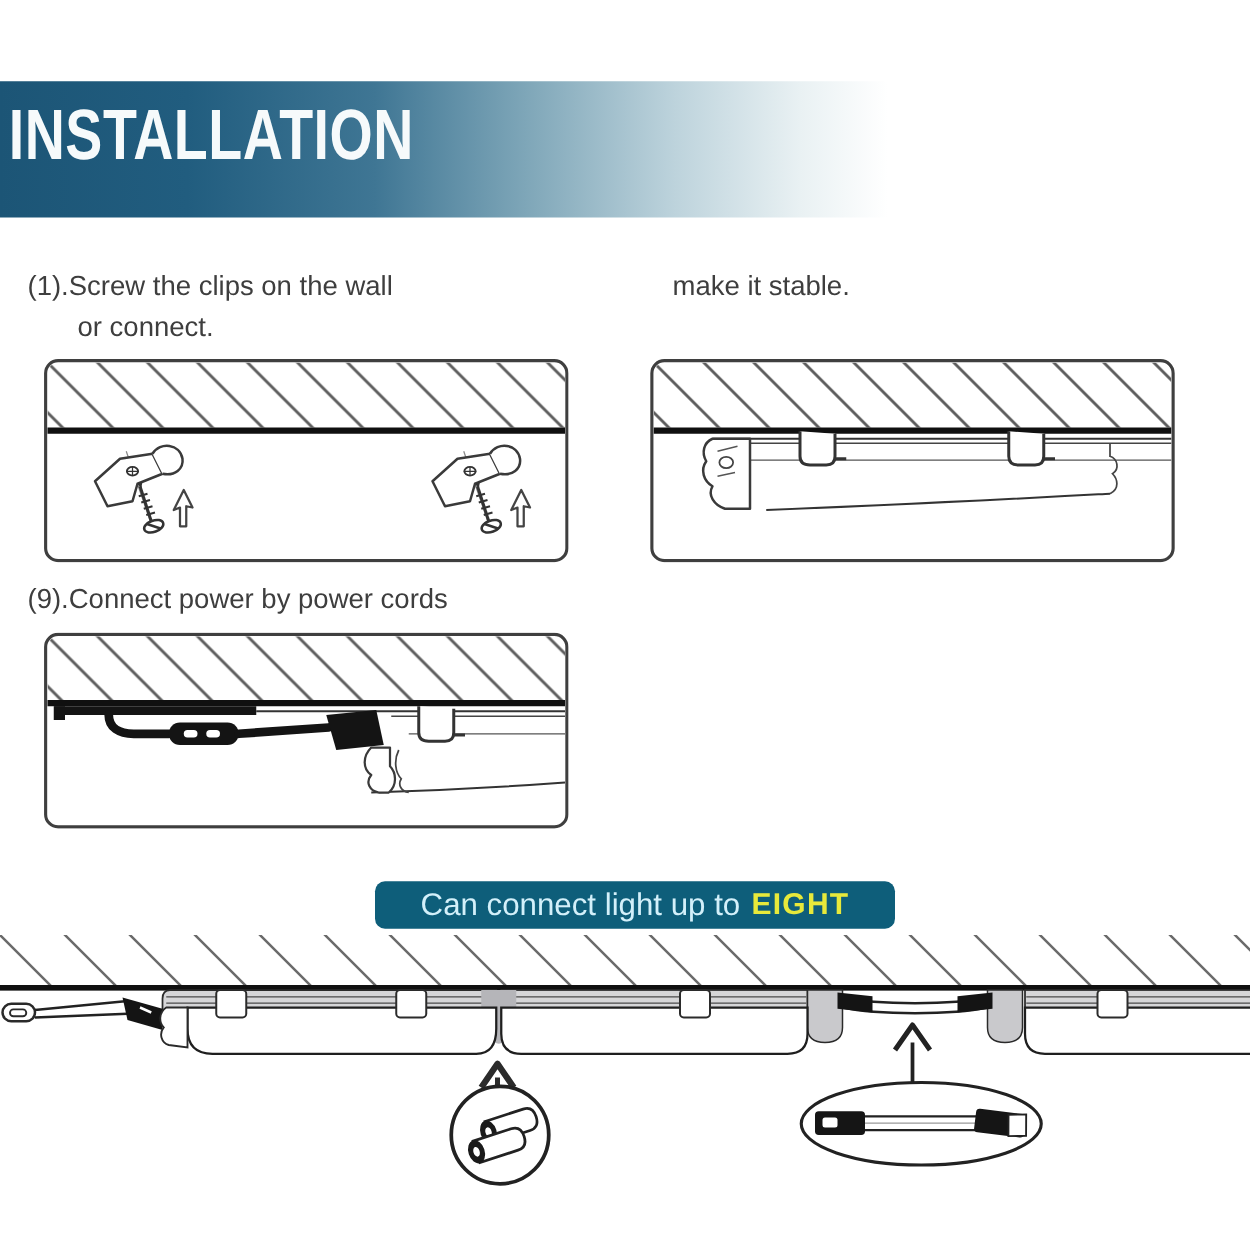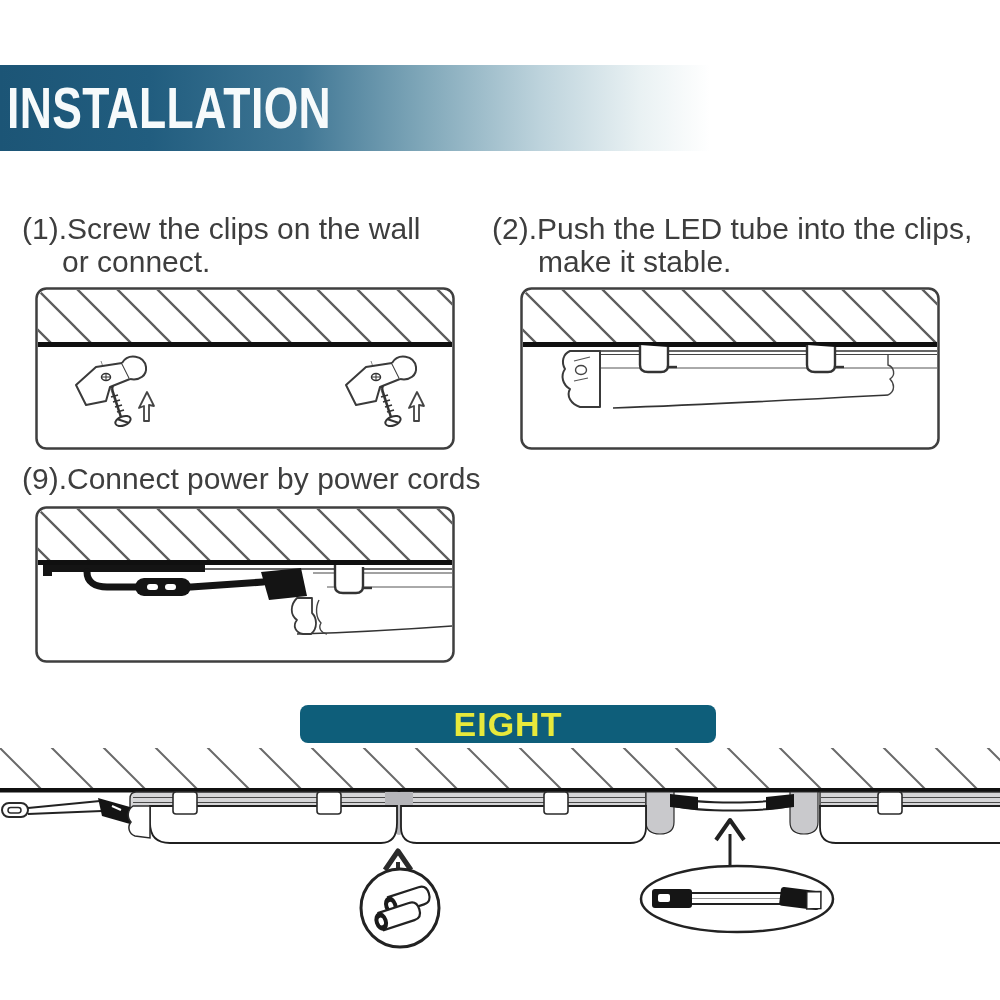--- a/index.html
+++ b/index.html
@@ -1,51 +1,50 @@
 <!DOCTYPE html>
 <html><head>
 <meta charset="utf-8">
 <style>
   html,body{margin:0;padding:0;background:#ffffff;}
   body{width:1000px;height:1000px;position:relative;overflow:hidden;
        font-family:"Liberation Sans", sans-serif;}
   .abs{position:absolute;}
   
-  #header{top:65px;left:0;width:1000px;height:86px;
+  #header{top:65px;left:0;width:1000px;height:109px;
     background:linear-gradient(90deg,#1c5576 0%,#215d7f 15%,#3f7694 30%,
                #7ea6b8 42%,#bdd3dc 54%,#e9f1f3 64%,#ffffff 71%,#ffffff 100%);}
   #header .title{color:#f6fafb;font-size:57px;font-weight:700;line-height:86px;
     padding-left:9px;letter-spacing:.5px;transform:scaleX(.78);
     transform-origin:left center;white-space:nowrap;}
   
-  .step-head{color:#3e3e3e;font-size:30px;line-height:33px;white-space:nowrap;}
+  .step-head{color:#3e3e3e;font-size:22px;line-height:33px;white-space:nowrap;}
   .step-head .l2{display:block;}
   #s1h .l2{margin-left:40px;}
   #s2h .l2{margin-left:46px;}
   
   #banner{top:705px;left:300px;width:416px;height:38px;background:#0e5e7a;
     border-radius:8px;display:flex;align-items:center;justify-content:center;
     gap:9px;}
   #banner .btxt{color:#d3f0fa;font-size:25px;}
-  #banner .bhl{color:#e7e93b;font-size:34px;font-weight:700;letter-spacing:1px;}
+  #banner .bhl{color:#e7e93b;font-size:24px;font-weight:700;letter-spacing:1px;}
   svg{display:block;}
 </style>
 </head>
 <body>
 
 <div id="header" class="abs">
   <div class="title">INSTALLATION</div>
 </div>
 
 <div id="s1h" class="abs step-head" style="left:22px;top:212px;">
   <span class="l1">(1).Screw the clips on the wall</span>
   <span class="l2">or connect.</span>
 </div>
 <div id="s2h" class="abs step-head" style="left:492px;top:212px;">
-  <span class="l1">(2).Push the LED tube into the clips,</span>
   <span class="l2">make it stable.</span>
 </div>
 <div id="s3h" class="abs step-head" style="left:22px;top:462px;">
   <span class="l1">(9).Connect power by power cords</span>
 </div>
 
 <svg class="abs" style="left:35px;top:287px;" width="420" height="163" viewBox="0 0 420 163">
   <defs>
     <pattern id="hatch1" patternUnits="userSpaceOnUse" width="40" height="40">
       <path d="M-10,30 L10,50 M0,0 L40,40 M30,-10 L50,10" stroke="#5d5d5d" stroke-width="2.3" fill="none"></path>
@@ -148,20 +147,21 @@
     <path d="M262,92 C255,99 255,109 262,114 C257,120 261,127 268,128 L276,128 C283,122 282,112 277,107 L277,92 Z" fill="#fff" stroke="#3a3a3a" stroke-width="1.8" stroke-linejoin="round"></path>
     <path d="M284,94 C280,102 281,112 286,117 C283,122 286,127 292,128" fill="none" stroke="#444" stroke-width="1.4"></path>
   </g>
   <g>
     <path d="M300,59 L300,80 Q300,87 308,87 L321,87 Q328,87 328,80 L328,61" fill="#fff" stroke="#333" stroke-width="2.4"></path>
     <path d="M328,82 L337,82" stroke="#333" stroke-width="2.4"></path>
   </g>
 </svg>
 
 <div id="banner" class="abs">
+  <span class="btxt">Can connect light up to</span>
   <span class="bhl">EIGHT</span>
 </div>
 
 <svg class="abs" style="left:0;top:748px;" width="1000" height="230" viewBox="0 0 1000 230">
   <defs>
     <pattern id="hatchB" patternUnits="userSpaceOnUse" width="52" height="52">
       <path d="M-12,40 L12,64 M0,0 L52,52 M40,-12 L64,12" stroke="#6a6a6a" stroke-width="2" fill="none"></path>
     </pattern>
   </defs>
   <rect x="0" y="0" width="1000" height="40" fill="url(#hatchB)"></rect>

